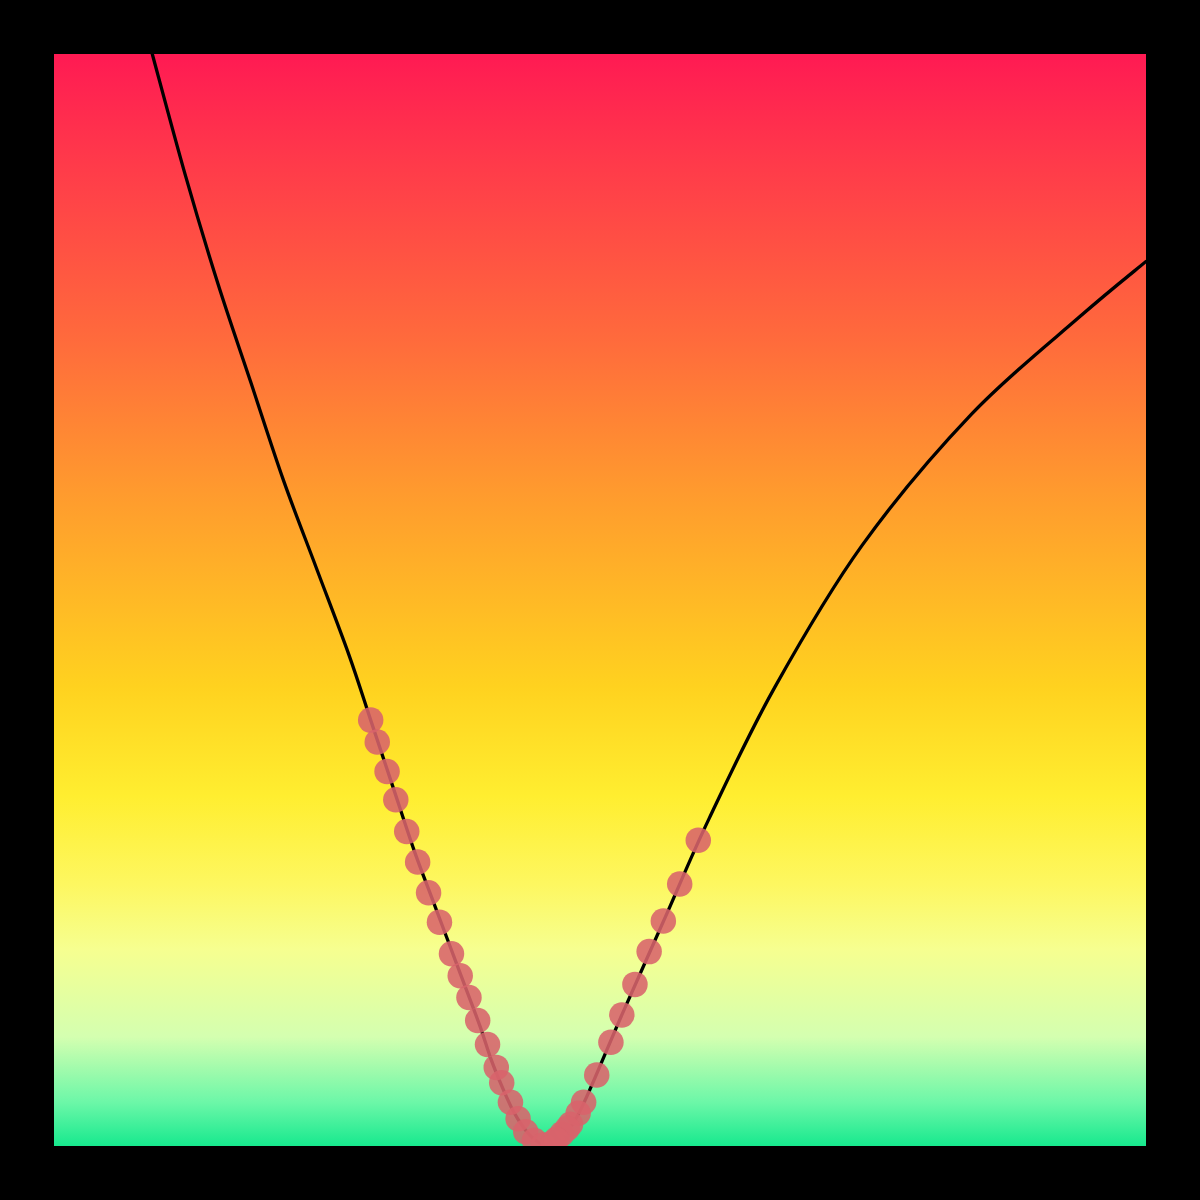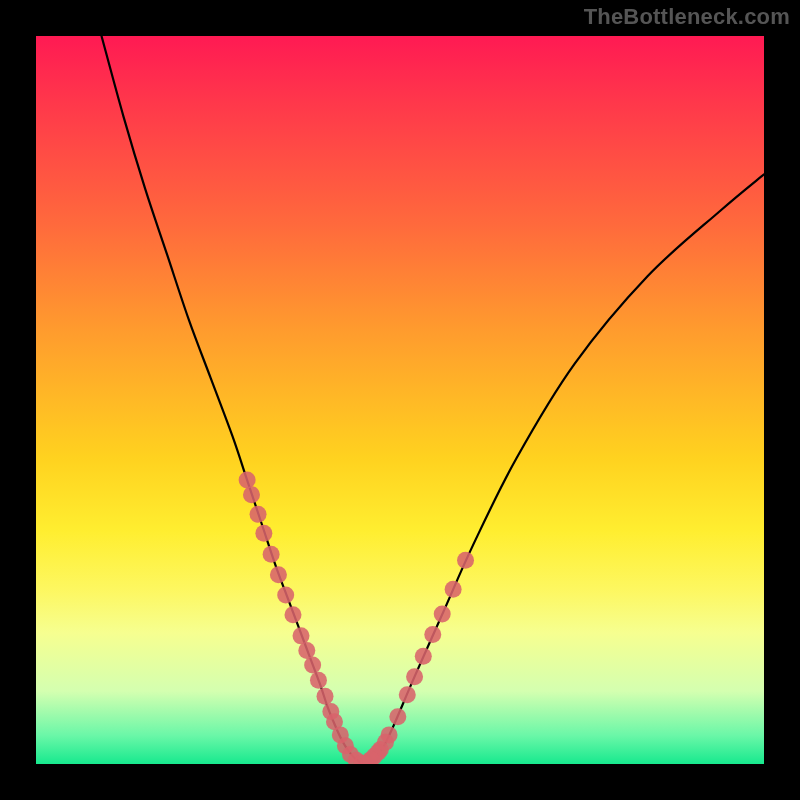--- a/index.html
+++ b/index.html
@@ -59,21 +59,20 @@
     inset: 0;
     width: 100%;
     height: 100%;
   }
 </style>
 </head>
 <body>
 
 <div class="frame">
 
-  <div class="watermark">TheBottleneck.com</div>
 
   <div class="plot-area">
     <div class="gradient-bg"></div>
 
     <svg class="curve" viewBox="0 0 728 728" preserveAspectRatio="none">
       <path id="curve-path" fill="none" stroke-width="2.2" stroke-linecap="round" stroke-linejoin="round" d="M 65.52 0 C 69.16 13.346666666666673, 80.08 54.60000000000004, 87.36 80.08000000000004 C 94.64 105.56000000000004, 101.92 129.82666666666665, 109.2 152.88 C 116.48 175.93333333333334, 123.75999999999999 196.56000000000003, 131.04 218.40000000000003 C 138.32 240.24000000000004, 145.6 263.29333333333335, 152.88 283.92 C 160.16 304.5466666666667, 167.44 322.74666666666667, 174.72 342.15999999999997 C 182 361.57333333333327, 190.49333333333334 383.4133333333333, 196.56 400.4 C 202.62666666666667 417.38666666666666, 206.26666666666665 429.52, 211.11999999999998 444.08 C 215.9733333333333 458.64, 220.82666666666665 473.2, 225.68 487.76 C 230.53333333333336 502.32, 235.99333333333334 519.3066666666667, 240.24 531.44 C 244.48666666666668 543.5733333333334, 247.51999999999998 550.8533333333332, 251.15999999999997 560.56 C 254.79999999999995 570.2666666666667, 258.44 579.9733333333334, 262.08 589.6800000000001 C 265.71999999999997 599.3866666666668, 269.36 609.0933333333332, 273 618.8 C 276.64 628.5066666666667, 280.88666666666666 639.4266666666666, 283.92 647.92 C 286.9533333333334 656.4133333333333, 288.7733333333333 663.0866666666666, 291.2 669.76 C 293.62666666666667 676.4333333333334, 296.0533333333333 682.2573333333333, 298.47999999999996 687.96 C 300.90666666666664 693.6626666666667, 303.3333333333333 699.3653333333333, 305.76 703.976 C 308.18666666666667 708.5866666666667, 310.61333333333334 712.3480000000001, 313.04 715.624 C 315.4666666666667 718.9, 317.8933333333333 721.6906666666666, 320.32 723.632 C 322.74666666666667 725.5733333333333, 325.17333333333335 727.272, 327.6 727.272 C 330.0266666666667 727.272, 331.8466666666667 725.9373333333333, 334.88 723.632 C 337.9133333333333 721.3266666666666, 342.16 718.7786666666667, 345.8 713.44 C 349.44 708.1013333333334, 351.26 703.7333333333333, 356.71999999999997 691.6 C 362.17999999999995 679.4666666666667, 370.06666666666666 660.0533333333333, 378.56 640.64 C 387.05333333333334 621.2266666666667, 397.9733333333334 596.96, 407.68000000000006 575.12 C 417.3866666666667 553.28, 424.6666666666667 535.08, 436.8 509.6 C 448.93333333333334 484.12, 463.49333333333334 452.5733333333334, 480.48 422.24 C 497.4666666666667 391.90666666666664, 516.88 357.9333333333333, 538.72 327.59999999999997 C 560.5600000000001 297.26666666666665, 587.2533333333333 265.7199999999999, 611.52 240.23999999999995 C 635.7866666666666 214.75999999999996, 664.9066666666666 191.7066666666667, 684.3199999999999 174.72000000000003 C 703.7333333333332 157.73333333333335, 720.72 144.38666666666663, 728 138.31999999999994" stroke="#000000"></path>
       <g id="marker-group">
           <circle cx="211.11999999999998" cy="444.08" r="8.5" fill="#d8636b" fill-opacity="0.88" stroke="#d8636b" stroke-width="0"></circle>
           <circle cx="215.48800000000003" cy="458.64" r="8.5" fill="#d8636b" fill-opacity="0.88" stroke="#d8636b" stroke-width="0"></circle>
           <circle cx="222.04" cy="478.29600000000005" r="8.5" fill="#d8636b" fill-opacity="0.88" stroke="#d8636b" stroke-width="0"></circle>

